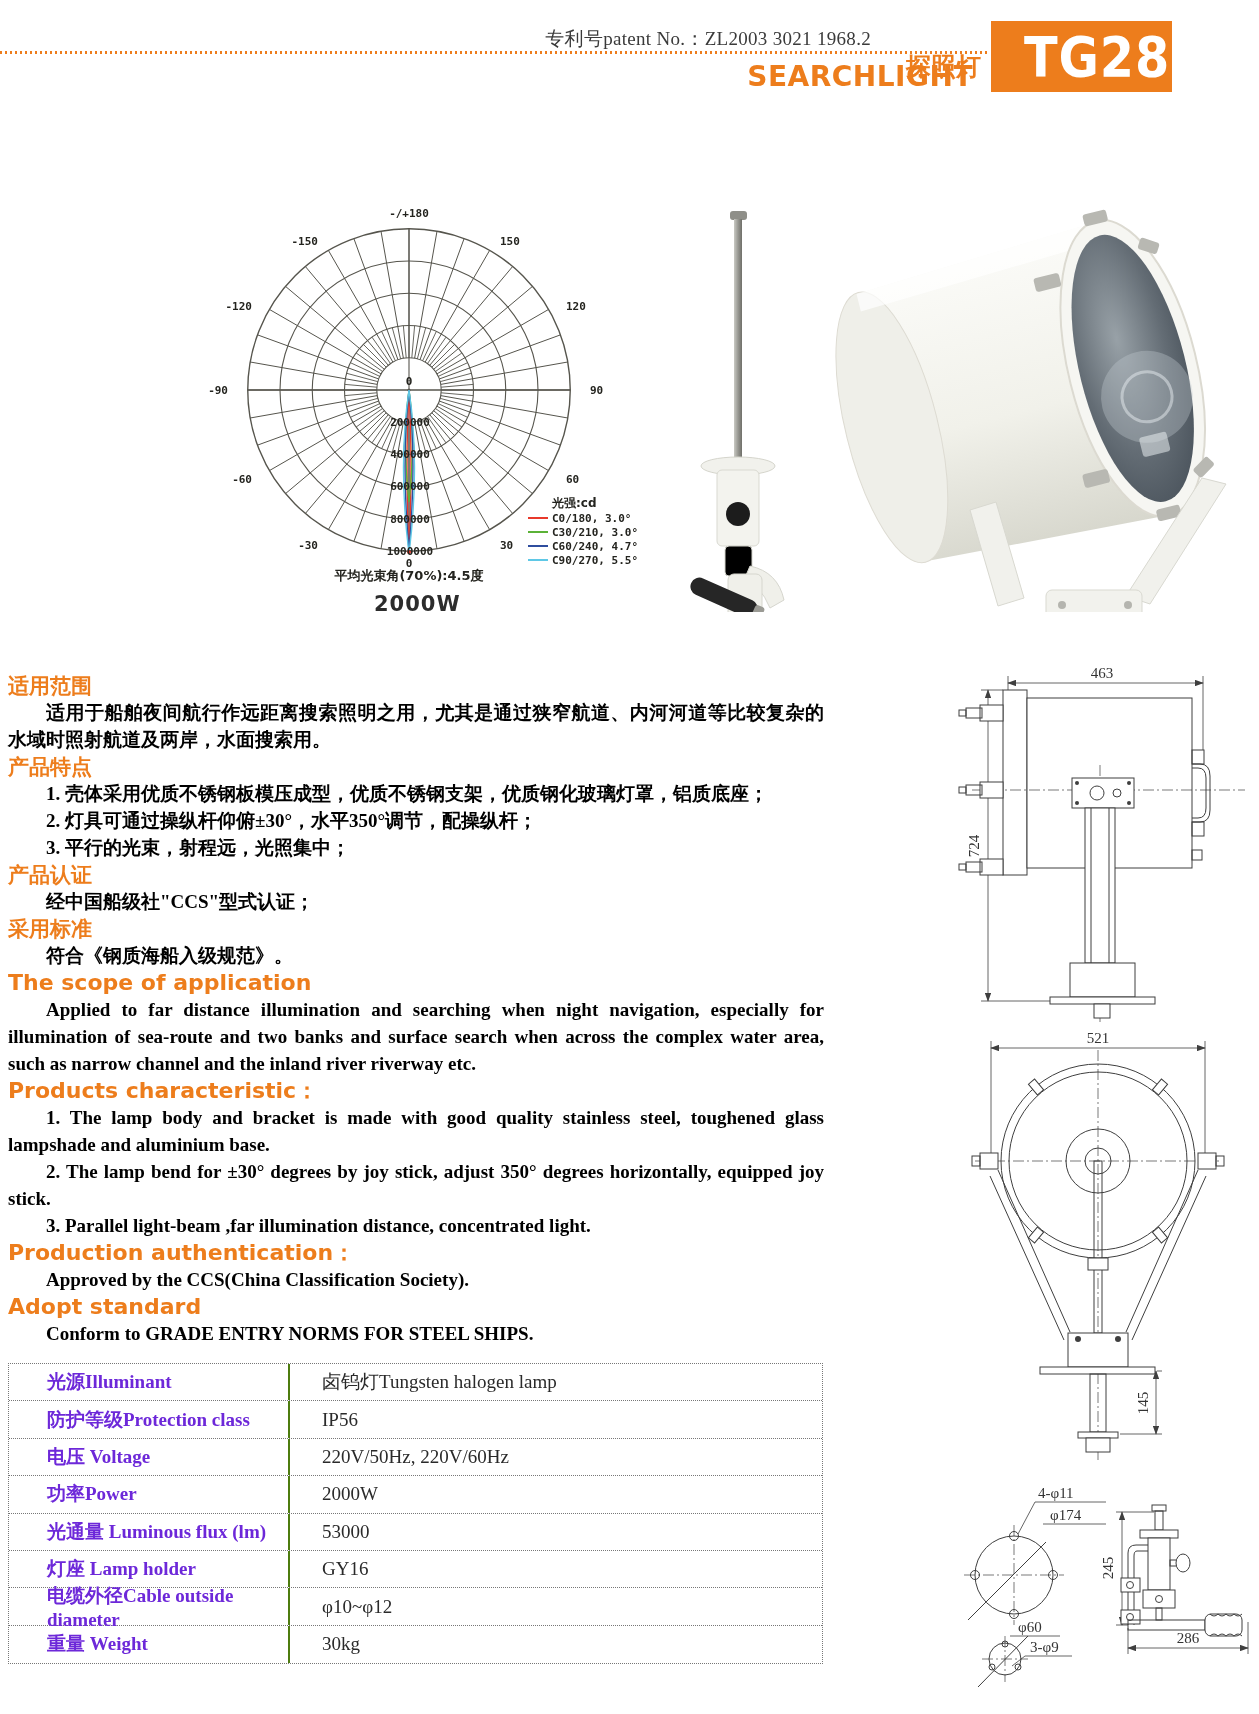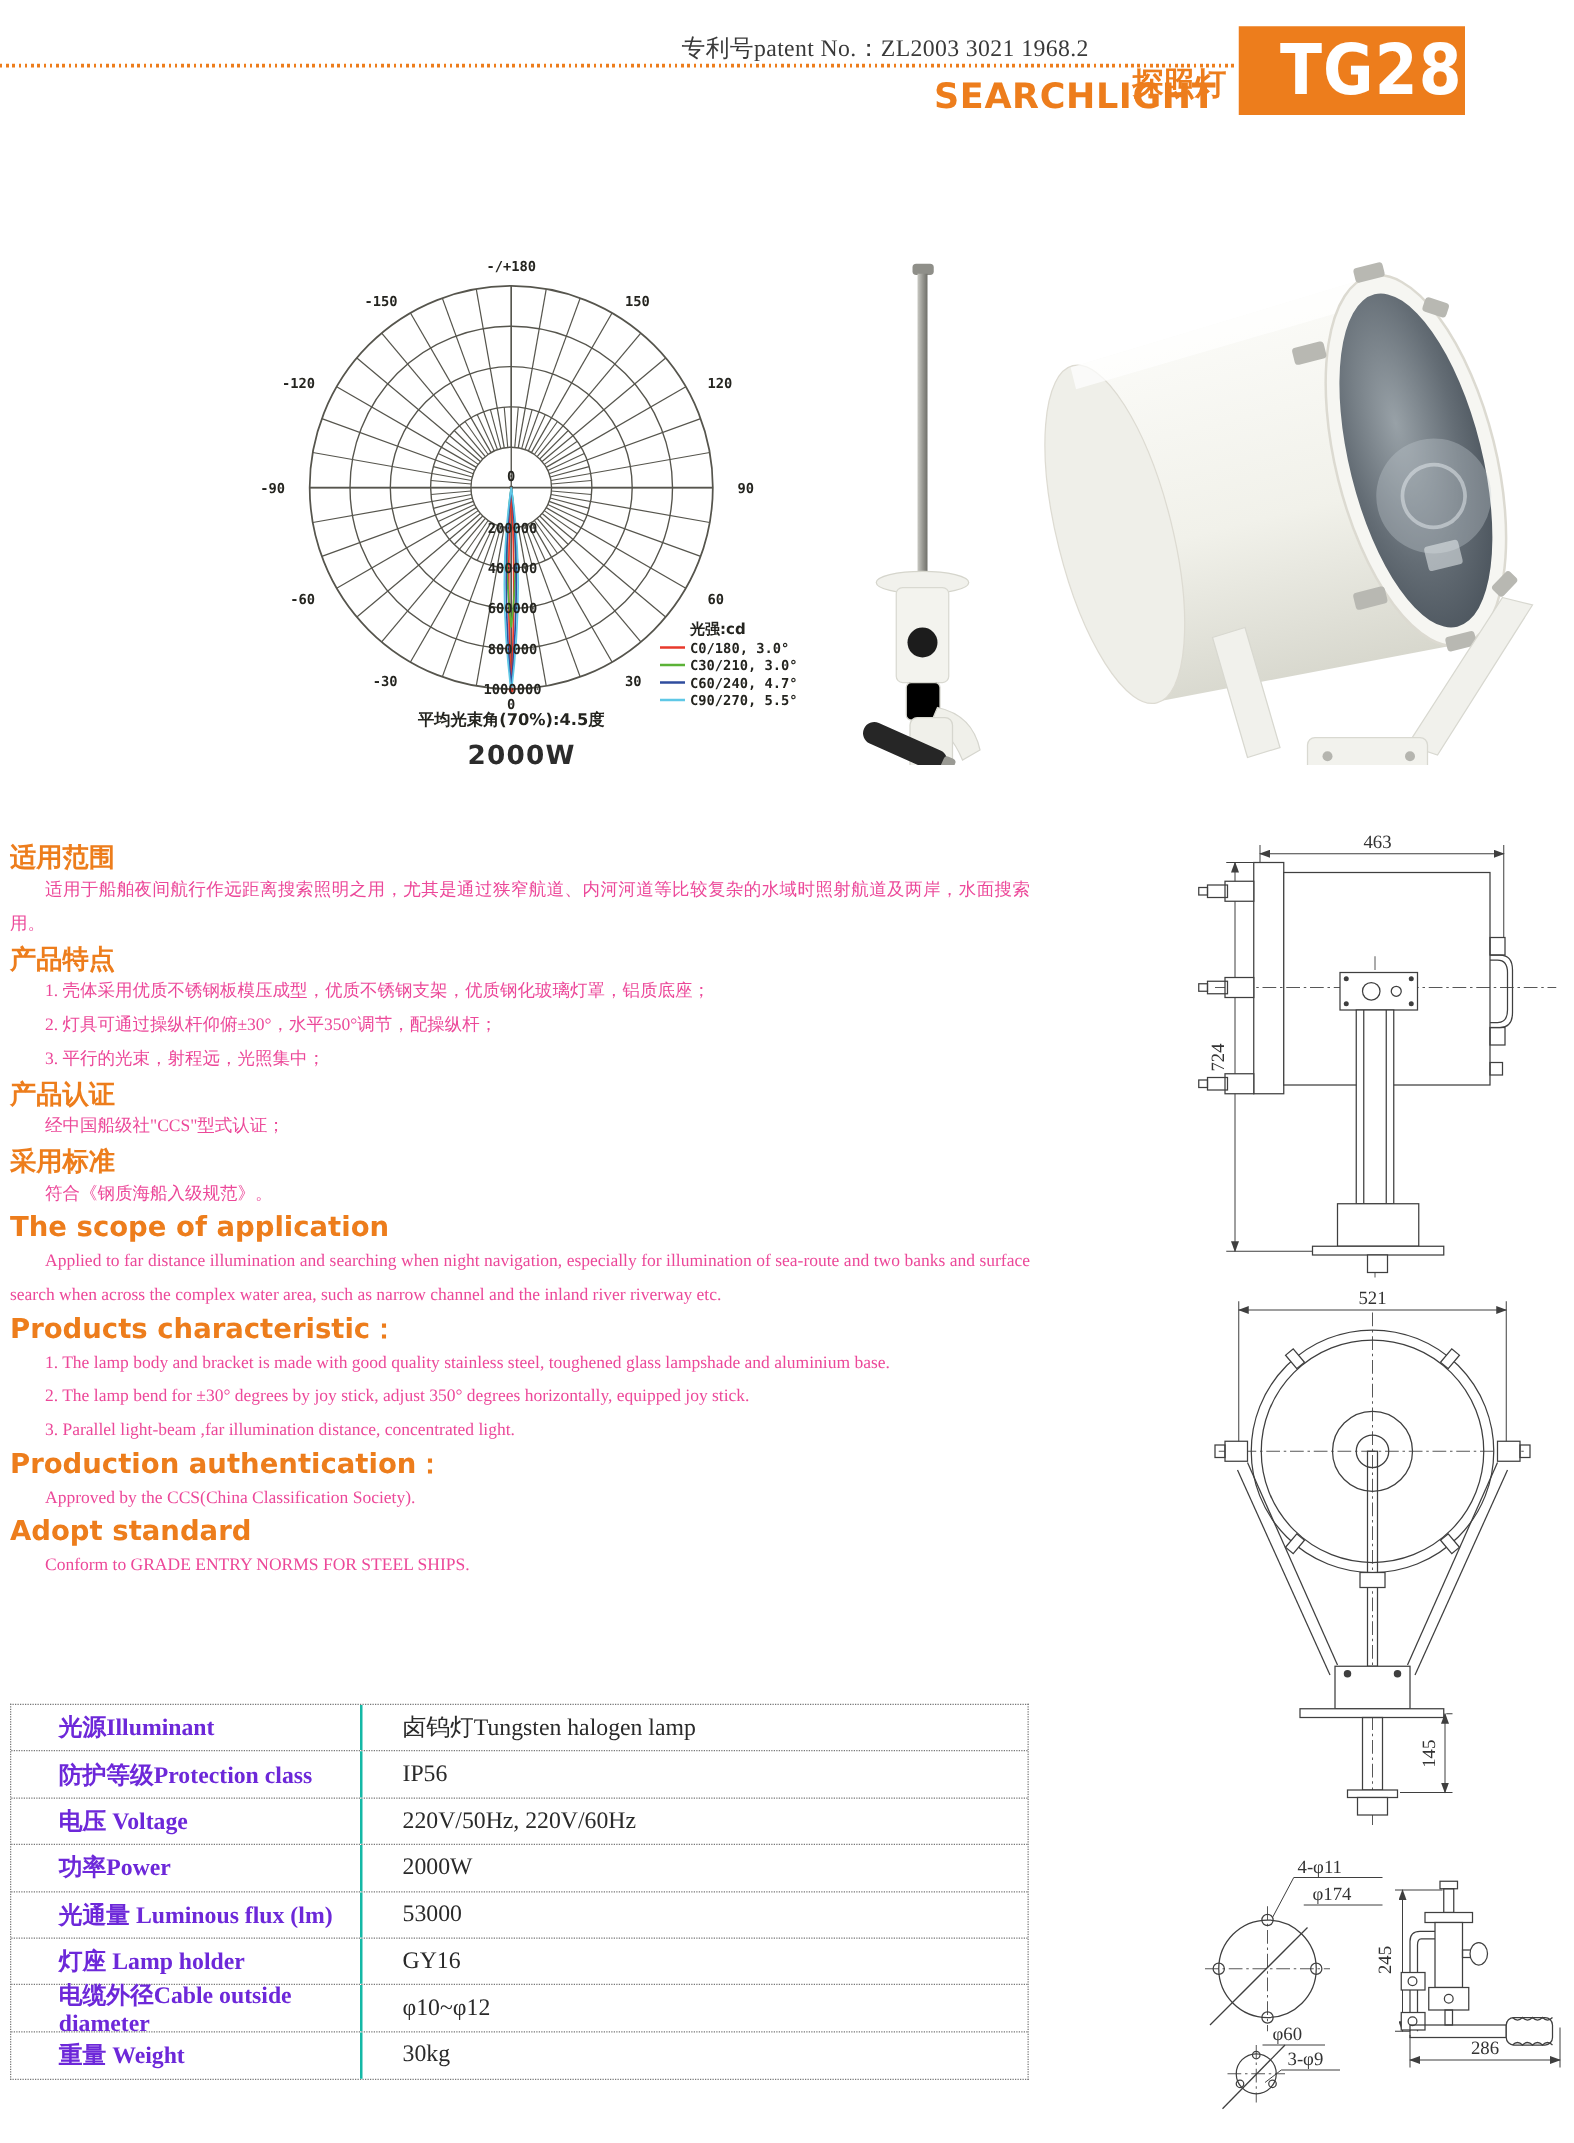--- a/index.html
+++ b/index.html
@@ -51,35 +51,35 @@
   .leg-i { font-family:"DejaVu Sans Mono",monospace; font-weight:bold; font-size:11px; fill:#24241f; }
 
   
   .sections { left:8px; top:672px; width:816px; }
   .sec-h {
     font-family:"DejaVu Sans","Liberation Sans",sans-serif; font-weight:bold;
     font-size:21px; line-height:24px; color:#ED7D1C; margin:2px 0 1px 0;
   }
   .sec-h.en { font-size:22px; }
   .p-cn,.p-en {
-    font-size:14px; line-height:27px; color:#ec4899;
-    text-indent:2em; text-align:justify;
+    font-size:19px; line-height:27px; color:#000000;
+    text-indent:2em; text-align:justify;font-weight:bold;
   }
 
   
   .spec { left:8px; top:1363px; width:815px; border:1px dotted #777; }
   .spec-row { display:flex; height:37.4px; border-bottom:1px dotted #777; }
   .spec-row:last-child { border-bottom:none; }
   .spec-label {
     width:279px; padding-left:38px; display:flex; align-items:center;
     font-size:19px; color:#6d28d9;font-weight:bold;
   }
   .spec-value {
     flex:1; padding-left:32px; display:flex; align-items:center;
-    border-left:2px solid #14b8a6; font-size:19px; color:#2a2a2a;
+    border-left:2px solid #4d7c0f; font-size:19px; color:#2a2a2a;
   }
 
   
   .draw-svg { left:860px; top:610px; }
   .dim-txt { font-family:"Liberation Serif","DejaVu Serif",serif; font-size:15px; fill:#333; }
   .tline { stroke:#3f3f3f; stroke-width:1; fill:none; }
   .tfill { stroke:#3f3f3f; stroke-width:1; fill:#ffffff; }
   .cline { stroke:#3f3f3f; stroke-width:.7; fill:none; stroke-dasharray:11 3 2 3; }
   .dline { stroke:#3f3f3f; stroke-width:.8; fill:none; }
 

